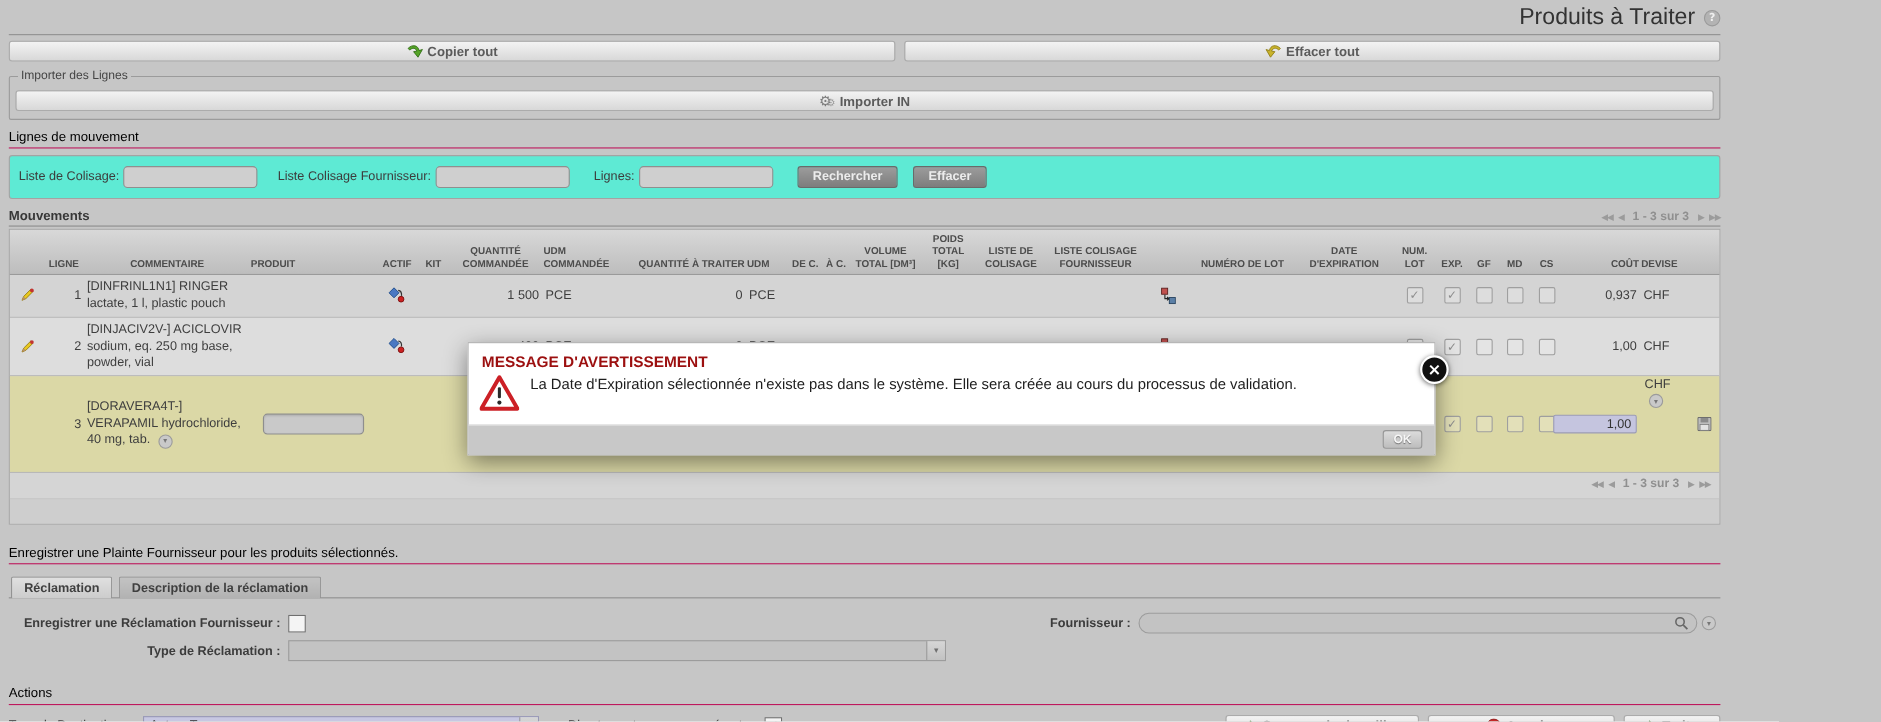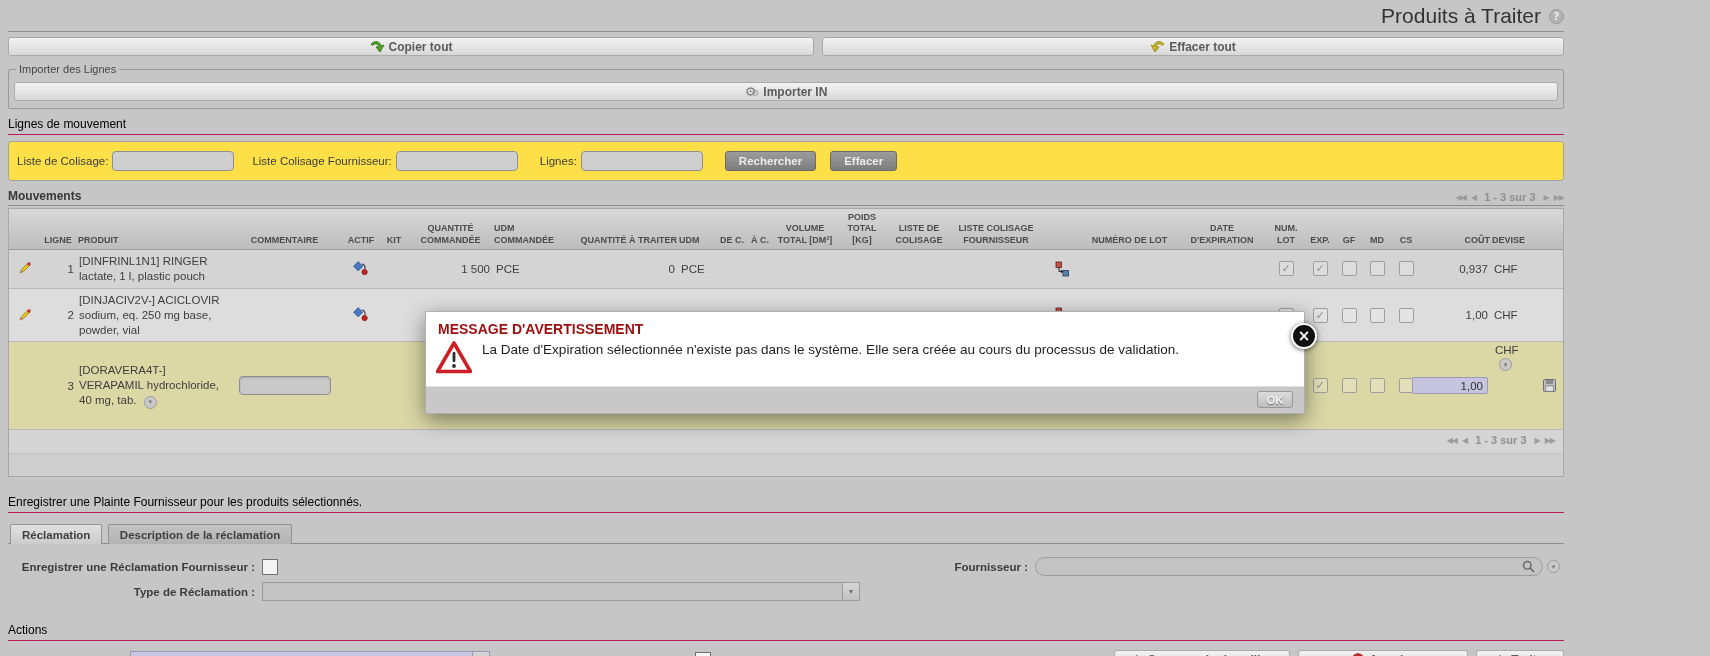--- a/index.html
+++ b/index.html
@@ -24,21 +24,21 @@
 
   .import-fieldset { margin-top:7px; border:1px solid #9b9b9b; border-radius:2px; padding:7px 5px 7px; }
   .import-fieldset legend { font-size:11px; color:#454545; padding:0 3px; margin-left:2px; }
   .gear-big { font-size:13px; color:#7b7b7b; line-height:1; }
   .gear-small { font-size:9px; color:#9a9a9a; margin-left:-5px; line-height:1; }
 
   .section-h { margin-top:8px; font-size:12px; font-weight:normal; color:#000000;
     border-bottom:1px solid #be185d; padding-bottom:3px; }
 
   
-  .filter-panel { margin-top:6px; border:1px solid #a3a3a3; border-radius:3px; background:#fde047;
+  .filter-panel { margin-top:6px; border:1px solid #a3a3a3; border-radius:3px; background:#5eead4;
     padding:9px 8px; display:flex; align-items:center; }
   .flabel { font-size:11.5px; color:#3c3c3c; margin-right:4px; }
   .ml18 { margin-left:18px; } .ml22 { margin-left:22px; }
   .tinput { height:20px; width:122px; background:#cfcfcf; border:1px solid #8f8f8f; border-radius:4px;
     font-size:11px; padding:0 4px; color:#333; }
   .btn-dark { height:20px; padding:0 13px; background:linear-gradient(#9c9c9c,#7d7d7d);
     border:1px solid #6a6a6a; border-radius:3px; color:#ececec; font-size:11.5px; font-weight:bold; cursor:pointer; }
   .mlauto22 { margin-left:22px; } .ml14 { margin-left:14px; }
 
   
@@ -188,22 +188,22 @@
       <span class="pg-txt">1 - 3 sur 3</span>
       <span class="pg glyph">▶</span>
       <span class="pg glyph">▶▶</span>
     </div>
   </div>
 
   <div class="table-panel">
     <div class="mrow thead">
       <div class="h"></div>
       <div class="h">LIGNE</div>
+      <div class="h">COMMENTAIRE</div>
       <div class="h hl">PRODUIT</div>
-      <div class="h">COMMENTAIRE</div>
       <div class="h">ACTIF</div>
       <div class="h">KIT</div>
       <div class="h hr">QUANTITÉ COMMANDÉE</div>
       <div class="h hl">UDM COMMANDÉE</div>
       <div class="h hr">QUANTITÉ À TRAITER</div>
       <div class="h hl">UDM</div>
       <div class="h">DE C.</div>
       <div class="h">À C.</div>
       <div class="h hr">VOLUME TOTAL [DM³]</div>
       <div class="h hr">POIDS TOTAL [KG]</div>

